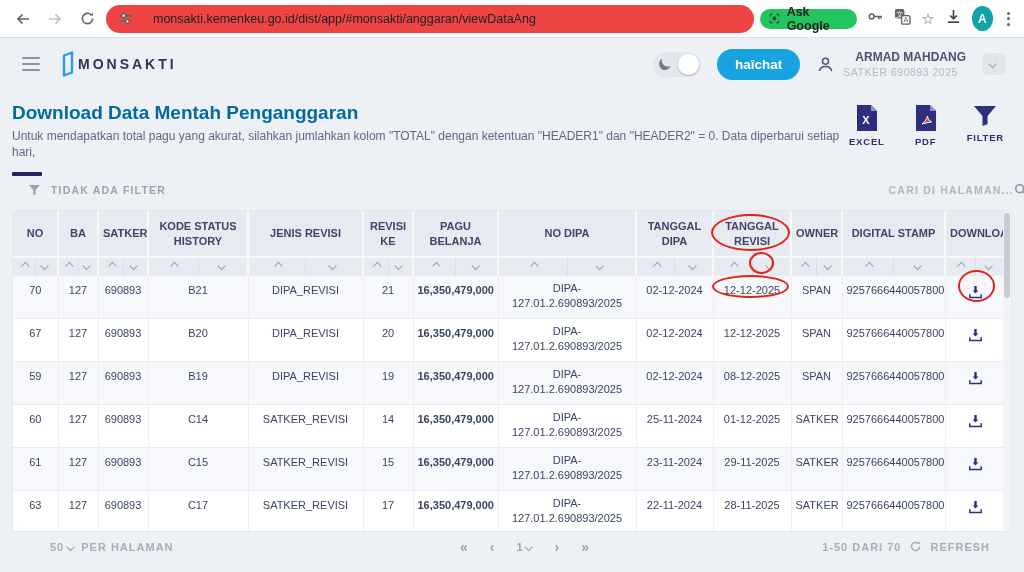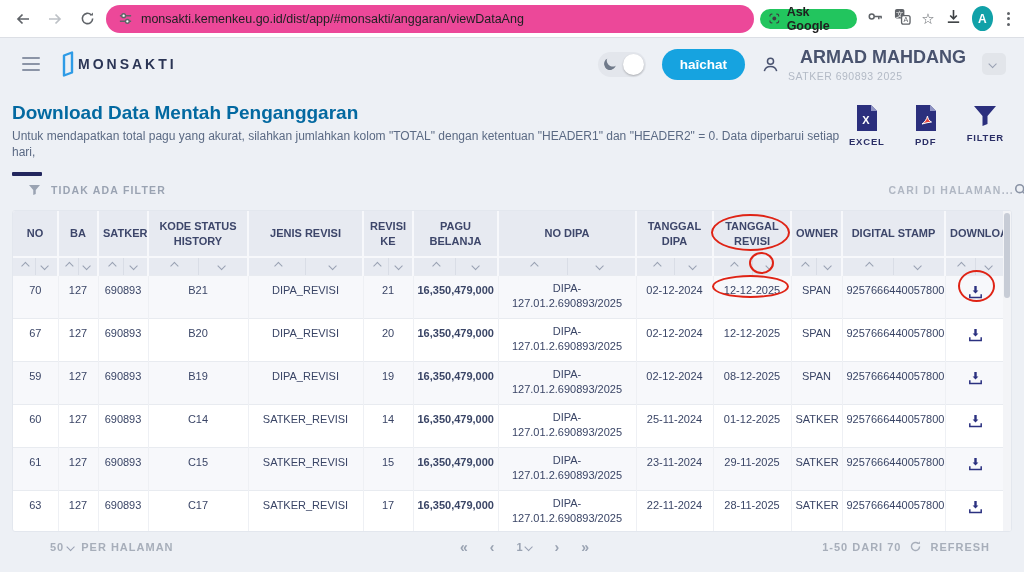--- a/index.html
+++ b/index.html
@@ -5,22 +5,22 @@
   * { margin:0; padding:0; box-sizing:border-box; }
   html,body { width:1024px; height:572px; overflow:hidden; }
   body { font-family:"Liberation Sans", sans-serif; background:#edf0f5; position:relative; }
 
   
   .browser-bar { height:38px; background:#ffffff; border-bottom:1px solid #dcdfe5;
     display:flex; align-items:center; padding:0 10px; gap:6px; }
   .nav-btn { width:26px; height:26px; display:flex; align-items:center; justify-content:center;
     border-radius:50%; color:#5f6368; flex:0 0 auto; }
   .nav-btn.disabled { color:#bdc1c6; }
-  .omnibox { flex:0 0 auto; width:648px; height:28px; background:#ec4899; border-radius:14px;
-    display:flex; align-items:center; padding:0 12px; gap:8px; }
+  .omnibox { flex:0 0 auto; width:648px; height:28px; background:#ef4444; border-radius:14px;
+    display:flex; align-items:center; padding:0 12px; gap:20px; }
   .omnibox .url { font-size:12.5px; color:#202124; white-space:nowrap; overflow:hidden; }
   .tb-right { margin-left:auto; display:flex; align-items:center; gap:10px; }
   .ask-pill { height:20px; background:#22c55e; border-radius:13px; display:flex; align-items:center;
     gap:6px; padding:0 12px 0 8px; font-size:12.5px; color:#1f1f1f; font-weight:700; }
   .avatar { width:25px; height:25px; border-radius:50%; background:#11a1a8; color:#fff;
     font-size:12px; font-weight:700; display:flex; align-items:center; justify-content:center; }
   .kebab { display:flex; flex-direction:column; gap:2.5px; padding:4px; }
   .kebab i { width:3px; height:3px; border-radius:50%; background:#5f6368; }
   .star { font-family:"DejaVu Sans", sans-serif; color:#5f6368; font-size:15px; }
 
@@ -32,21 +32,21 @@
   .brand-name { font-size:14px; font-weight:700; letter-spacing:3px; color:#2b3555; }
   .hd-right { margin-left:auto; display:flex; align-items:center; gap:16px; }
   .toggle { width:48px; height:25px; background:#e3e6ec; border-radius:13px; position:relative; }
   .toggle .moon { position:absolute; left:6px; top:6px; width:12px; height:12px; border-radius:50%;
     box-shadow:inset 4px -2px 0 0 #707a8a; transform:rotate(-25deg); }
   .toggle .knob { position:absolute; right:2px; top:2px; width:21px; height:21px; border-radius:50%;
     background:#fff; box-shadow:0 1px 2px rgba(0,0,0,.25); }
   .haichat { height:31px; padding:0 18px; border:none; background:#16a3e0; color:#fff;
     border-radius:16px; font-size:13.5px; font-weight:700; font-family:inherit; }
   .user { display:flex; align-items:center; gap:8px; }
-  .user-name { font-size:18px; font-weight:700; color:#49536e;margin-left:12px; }
+  .user-name { font-size:12px; font-weight:700; color:#49536e;margin-left:12px; }
   .user-sub { font-size:10.5px; color:#b3bac6; letter-spacing:.5px; margin-top:2px; }
   .chev-btn { width:24px; height:22px; background:#e2e5ea; border-radius:5px;
     display:flex; align-items:center; justify-content:center; }
 
   .chev { display:inline-block; width:6px; height:6px; border-left:1.6px solid #99a1b3;
     border-bottom:1.6px solid #99a1b3; }
   .chev.up { transform:rotate(135deg) translate(-1px,-1px); }
   .chev.down { transform:rotate(-45deg) translate(-1px,-1px); }
 
   

